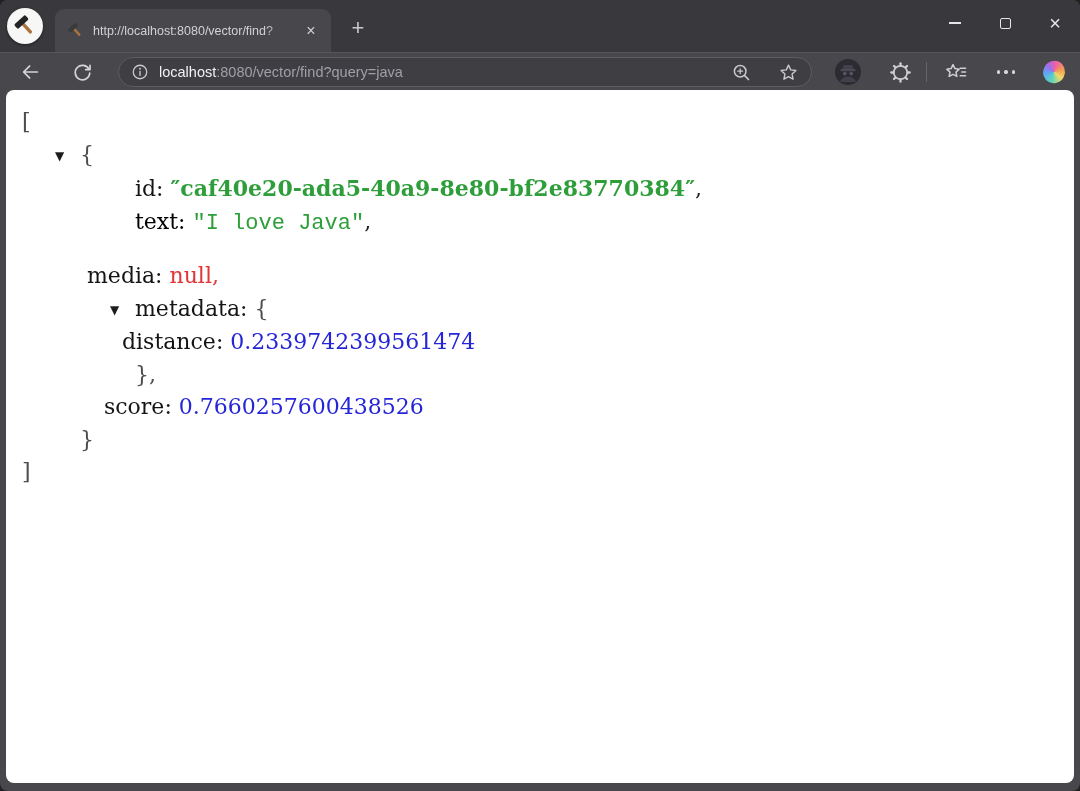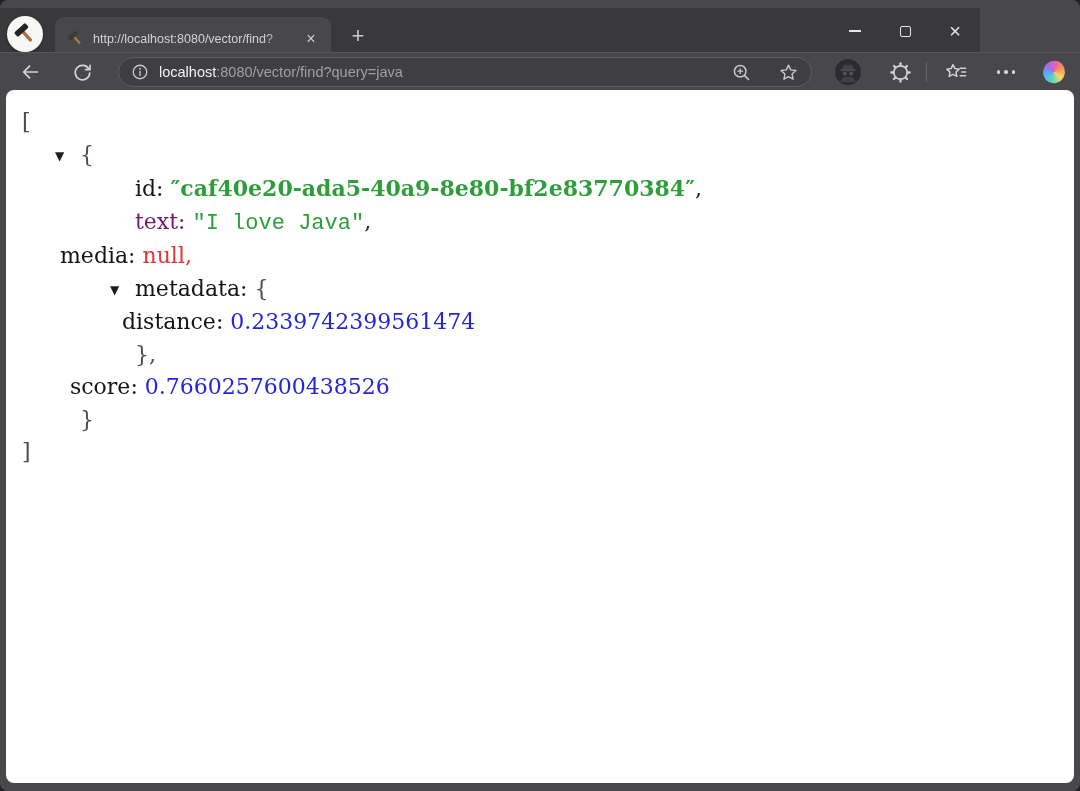--- a/index.html
+++ b/index.html
@@ -5,21 +5,21 @@
   html,body{margin:0;padding:0;background:#222;}
   *{box-sizing:border-box;}
   .window{
     position:relative;width:1080px;height:791px;
     background:#48484c;overflow:hidden;
     font-family:"Liberation Sans", sans-serif;
     border-radius:8px;
   }
   
   .titlebar{
-    position:absolute;left:0;top:8px;width:980px;height:52px;
+    position:absolute;left:0;top:0;width:1080px;height:52px;
     background:#39393d;display:flex;align-items:center;
   }
   .app-icon{
     width:36px;height:36px;border-radius:50%;background:#f7f7f5;
     margin-left:7px;display:flex;align-items:center;justify-content:center;
     box-shadow:0 1px 3px rgba(0,0,0,.45);flex:0 0 auto;
   }
   .tab{
     position:absolute;left:55px;top:9px;width:276px;height:43px;
     background:#48484c;border-radius:9px 9px 0 0;
@@ -206,24 +206,24 @@
     <span class="tb-icon" style="left:1042px">
       <span class="copilot"></span>
     </span>
   </div>
 
   <div class="content">
     <div id="json-lines">
         <div class="json-line" style="padding-left: 16px;"><span style="color: rgb(77, 77, 77);">[</span></div>
         <div class="json-line" style="padding-left: 74px;"><span class="collapse-marker">▼</span><span style="color: rgb(77, 77, 77);">{</span></div>
         <div class="json-line" style="padding-left: 129px;"><span style="color: rgb(20, 20, 20);">id: </span><span style="color: rgb(46, 158, 58); font-weight: bold;">″caf40e20-ada5-40a9-8e80-bf2e83770384″</span><span style="color: rgb(34, 34, 34);">,</span></div>
-        <div class="json-line" style="padding-left: 129px;"><span style="color: #701a75;">text: </span><span style="color: rgb(46, 158, 58); font-family: Liberation Mono, monospace;">″I love Java″</span><span style="color: rgb(34, 34, 34);">,</span></div>
-        <div class="json-line" style="padding-left: 54px;"><span style="color: rgb(20, 20, 20);">media: </span><span style="color: rgb(226, 53, 53);">null,</span></div>
+        <div class="json-line" style="padding-left: 129px;"><span style="color: #000000;">text: </span><span style="color: rgb(46, 158, 58); font-family: Liberation Mono, monospace;">″I love Java″</span><span style="color: rgb(34, 34, 34);">,</span></div>
+        <div class="json-line" style="padding-left: 81px; margin-top: 20px;"><span style="color: rgb(20, 20, 20);">media: </span><span style="color: rgb(226, 53, 53);">null,</span></div>
         <div class="json-line" style="padding-left: 129px;"><span class="collapse-marker">▼</span><span style="color: rgb(20, 20, 20); margin-top: 28px;">metadata: </span><span style="color: rgb(77, 77, 77);">{</span></div>
         <div class="json-line" style="padding-left: 116px;"><span style="color: rgb(20, 20, 20);">distance: </span><span style="color: rgb(38, 38, 217);">0.2339742399561474</span></div>
         <div class="json-line" style="padding-left: 129px;"><span style="color: rgb(77, 77, 77);">},</span></div>
-        <div class="json-line" style="padding-left: 64px;"><span style="color: rgb(20, 20, 20);">score: </span><span style="color: rgb(38, 38, 217);">0.7660257600438526</span></div>
+        <div class="json-line" style="padding-left: 98px;"><span style="color: rgb(20, 20, 20);">score: </span><span style="color: rgb(38, 38, 217);">0.7660257600438526</span></div>
         <div class="json-line" style="padding-left: 74px;"><span style="color: rgb(77, 77, 77);">}</span></div>
         <div class="json-line" style="padding-left: 16px;"><span style="color: rgb(77, 77, 77);">]</span></div>
       </div>
   </div>
 
 </div>
 
 </body></html>

